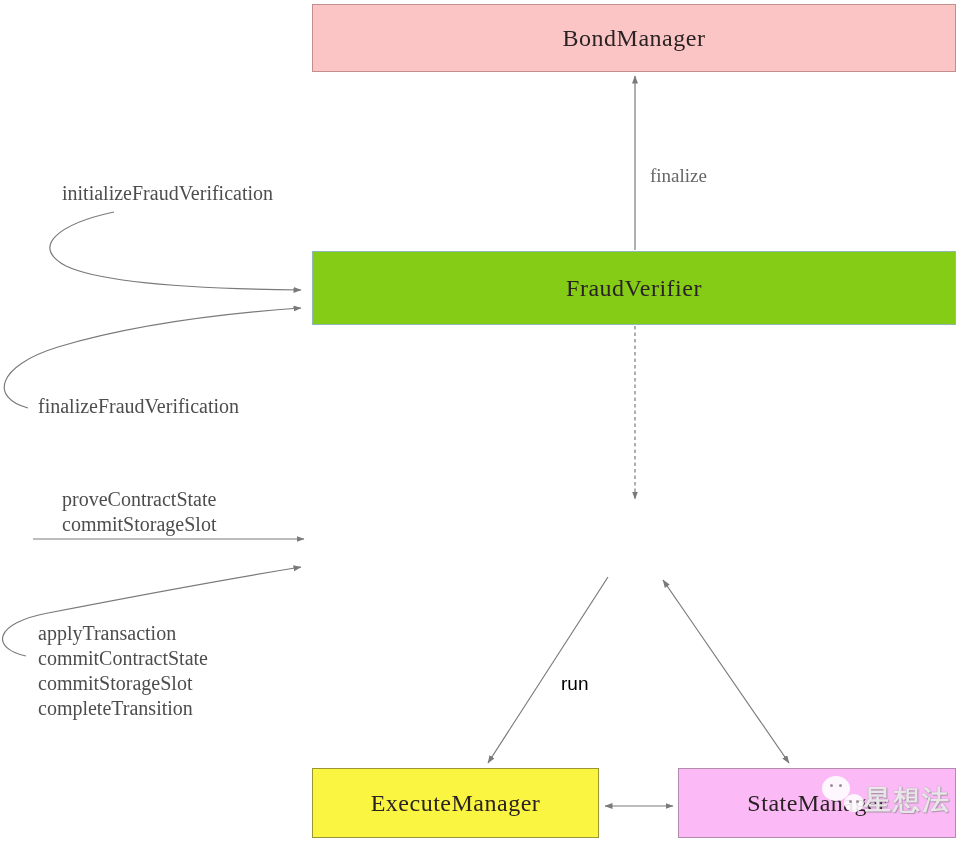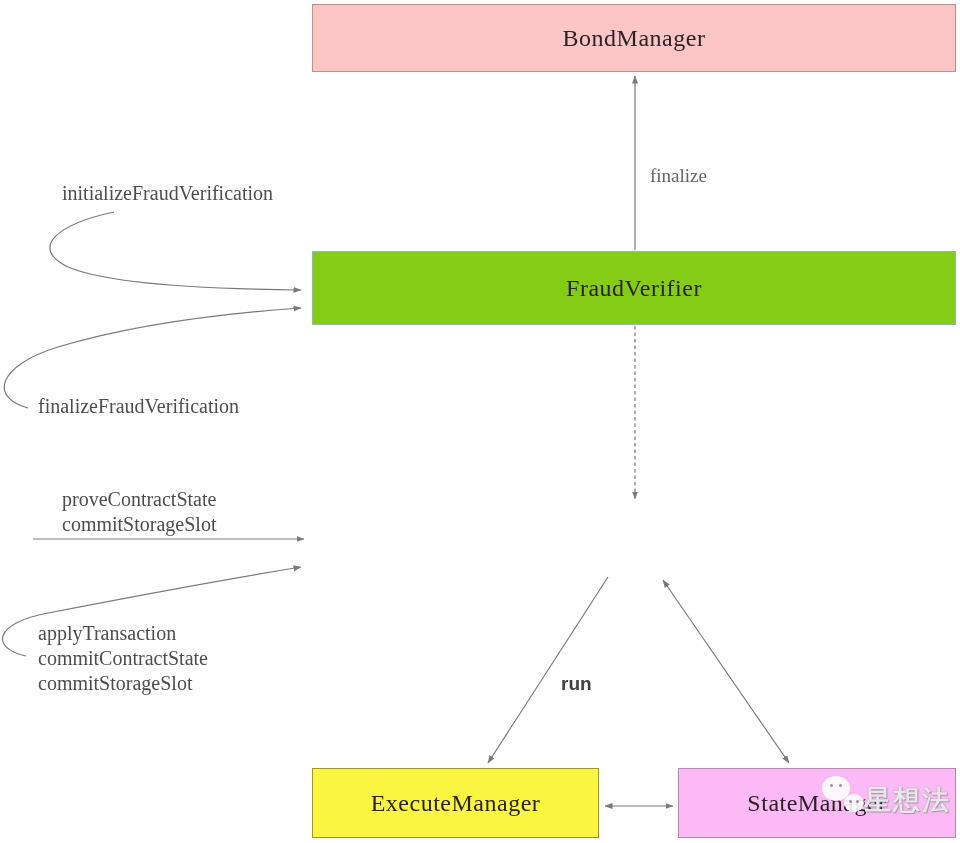--- a/index.html
+++ b/index.html
@@ -18,21 +18,21 @@
     border:1.5px solid #999;
     box-sizing:border-box;
     letter-spacing:0.5px;
   }
   .edge-label{
     position:absolute;
     font-size:20px;color:#4d4d4d;
     white-space:nowrap;
     line-height:25px;
   }
-  .sans{font-family:"Liberation Sans", sans-serif;font-size:19px;color:#404040;font-weight:bold;}
+  .sans{font-family:"Liberation Sans", sans-serif;font-size:19px;color:#000000;}
   
   #node-bond{left:312px;top:4px;width:644px;height:68px;}
   #node-fraud{left:312px;top:251px;width:644px;height:74px;}
   #node-trans{left:312px;top:503px;width:644px;height:74px;}
   #node-exec{left:312px;top:768px;width:287px;height:70px;}
   #node-statemgr{left:678px;top:768px;width:278px;height:70px;}
   
   #lbl-init{left:62px;top:181px;}
   #lbl-finfv{left:38px;top:394px;}
   #lbl-prove{left:62px;top:487px;}
@@ -115,20 +115,21 @@
 
   <div class="edge-label" id="lbl-prove">
     <div>proveContractState</div>
     <div>commitStorageSlot</div>
   </div>
 
   <div class="edge-label" id="lbl-apply">
     <div>applyTransaction</div>
     <div>commitContractState</div>
     <div>commitStorageSlot</div>
+    <div>completeTransition</div>
   </div>
 
   <div class="edge-label" id="lbl-finalize">finalize</div>
 
   <div class="edge-label sans" id="lbl-run">run</div>
 
   <div id="watermark">
     <span class="wx-bubble wx-big">
       <span class="wx-eye e1"></span>
       <span class="wx-eye e2"></span>

